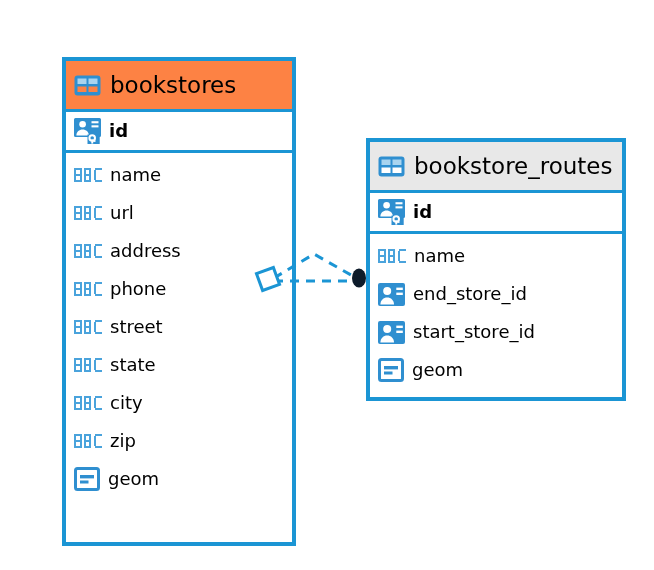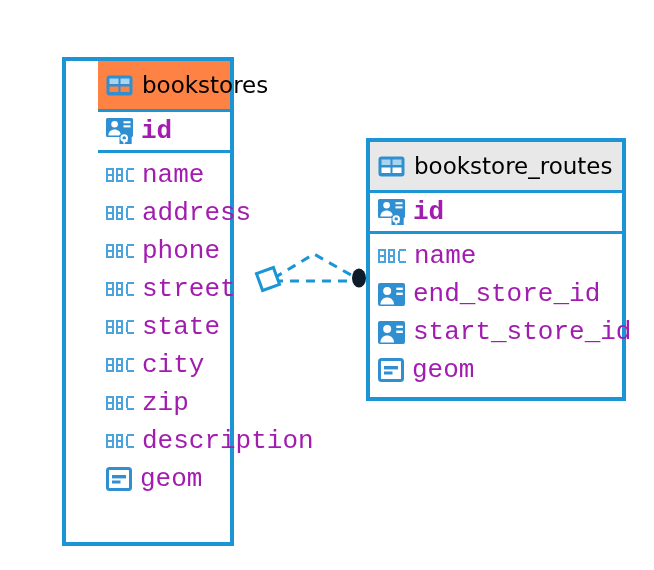--- a/index.html
+++ b/index.html
@@ -22,21 +22,21 @@
     height: 570px;
   }
 
   
   .entity {
     position: absolute;
     box-sizing: border-box;
     border: 4px solid #1b95d4;
     background: #ffffff;
   }
-  #entity-bookstores   { left: 62px;  top: 57px;  width: 172px; height: 489px; padding-left: 32px; }
+  #entity-bookstores   { left: 62px;  top: 57px;  width: 234px; height: 489px; }
   #entity-routes       { left: 366px; top: 138px; width: 260px; height: 263px; }
 
   .entity-header {
     display: flex;
     align-items: center;
     box-sizing: border-box;
     height: 48px;
     padding-left: 8px;
     gap: 9px;
   }
@@ -59,25 +59,24 @@
 
   .field {
     display: flex;
     align-items: center;
     box-sizing: border-box;
     height: 38px;
     padding-left: 8px;
     gap: 8px;
   }
   .field-label {
-    font-size: 26px;
-    color: #a21caf;
+    font-size: 18px;
+    color: #000000;
     line-height: 1;
     white-space: nowrap;
-    font-family: Liberation Mono, monospace;
   }
   .field-label.bold { font-weight: bold; }
 
   .field-list { padding-top: 3px; }
 
   
   .icon {
     flex: 0 0 auto;
     display: block;
   }
@@ -149,20 +148,41 @@
             <rect x="15" y="2" width="2" height="4"></rect>
               <rect x="15" y="8" width="2" height="4"></rect>
             <rect x="21" y="0" width="7" height="2"></rect>
               <rect x="21" y="12" width="7" height="2"></rect>
             <rect x="20" y="2" width="2" height="10"></rect>
           </g>
         </svg>
         <span class="field-label">name</span>
       </div>
 
+      <div class="field">
+        <svg class="icon icon-abc" viewBox="0 0 28 14">
+          <g fill="#4aa3dc">
+            <rect x="0" y="0" width="8" height="2"></rect>
+              <rect x="0" y="12" width="8" height="2"></rect>
+            <rect x="0" y="2" width="2" height="10"></rect>
+              <rect x="6" y="2" width="2" height="10"></rect>
+            <rect x="2" y="6" width="4" height="2"></rect>
+            <rect x="10" y="0" width="7" height="2"></rect>
+              <rect x="10" y="6" width="7" height="2"></rect>
+            <rect x="10" y="12" width="7" height="2"></rect>
+            <rect x="10" y="2" width="2" height="10"></rect>
+            <rect x="15" y="2" width="2" height="4"></rect>
+              <rect x="15" y="8" width="2" height="4"></rect>
+            <rect x="21" y="0" width="7" height="2"></rect>
+              <rect x="21" y="12" width="7" height="2"></rect>
+            <rect x="20" y="2" width="2" height="10"></rect>
+          </g>
+        </svg>
+        <span class="field-label">url</span>
+      </div>
 
       <div class="field">
         <svg class="icon icon-abc" viewBox="0 0 28 14">
           <g fill="#4aa3dc">
             <rect x="0" y="0" width="8" height="2"></rect>
               <rect x="0" y="12" width="8" height="2"></rect>
             <rect x="0" y="2" width="2" height="10"></rect>
               <rect x="6" y="2" width="2" height="10"></rect>
             <rect x="2" y="6" width="4" height="2"></rect>
             <rect x="10" y="0" width="7" height="2"></rect>
@@ -282,41 +302,20 @@
             <rect x="15" y="2" width="2" height="4"></rect>
               <rect x="15" y="8" width="2" height="4"></rect>
             <rect x="21" y="0" width="7" height="2"></rect>
               <rect x="21" y="12" width="7" height="2"></rect>
             <rect x="20" y="2" width="2" height="10"></rect>
           </g>
         </svg>
         <span class="field-label">zip</span>
       </div>
 
-      <div class="field">
-        <svg class="icon icon-abc" viewBox="0 0 28 14">
-          <g fill="#4aa3dc">
-            <rect x="0" y="0" width="8" height="2"></rect>
-              <rect x="0" y="12" width="8" height="2"></rect>
-            <rect x="0" y="2" width="2" height="10"></rect>
-              <rect x="6" y="2" width="2" height="10"></rect>
-            <rect x="2" y="6" width="4" height="2"></rect>
-            <rect x="10" y="0" width="7" height="2"></rect>
-              <rect x="10" y="6" width="7" height="2"></rect>
-            <rect x="10" y="12" width="7" height="2"></rect>
-            <rect x="10" y="2" width="2" height="10"></rect>
-            <rect x="15" y="2" width="2" height="4"></rect>
-              <rect x="15" y="8" width="2" height="4"></rect>
-            <rect x="21" y="0" width="7" height="2"></rect>
-              <rect x="21" y="12" width="7" height="2"></rect>
-            <rect x="20" y="2" width="2" height="10"></rect>
-          </g>
-        </svg>
-        <span class="field-label">description</span>
-      </div>
 
       <div class="field">
         <svg class="icon icon-geom" viewBox="0 0 26 24">
           <rect x="1.5" y="1.5" width="23" height="21" rx="2" fill="none" stroke="#2f8fd0" stroke-width="3"></rect>
           <rect x="6" y="8" width="14" height="3.4" fill="#2f8fd0"></rect>
           <rect x="6" y="13.5" width="8.5" height="3" fill="#2f8fd0"></rect>
         </svg>
         <span class="field-label">geom</span>
       </div>
 

